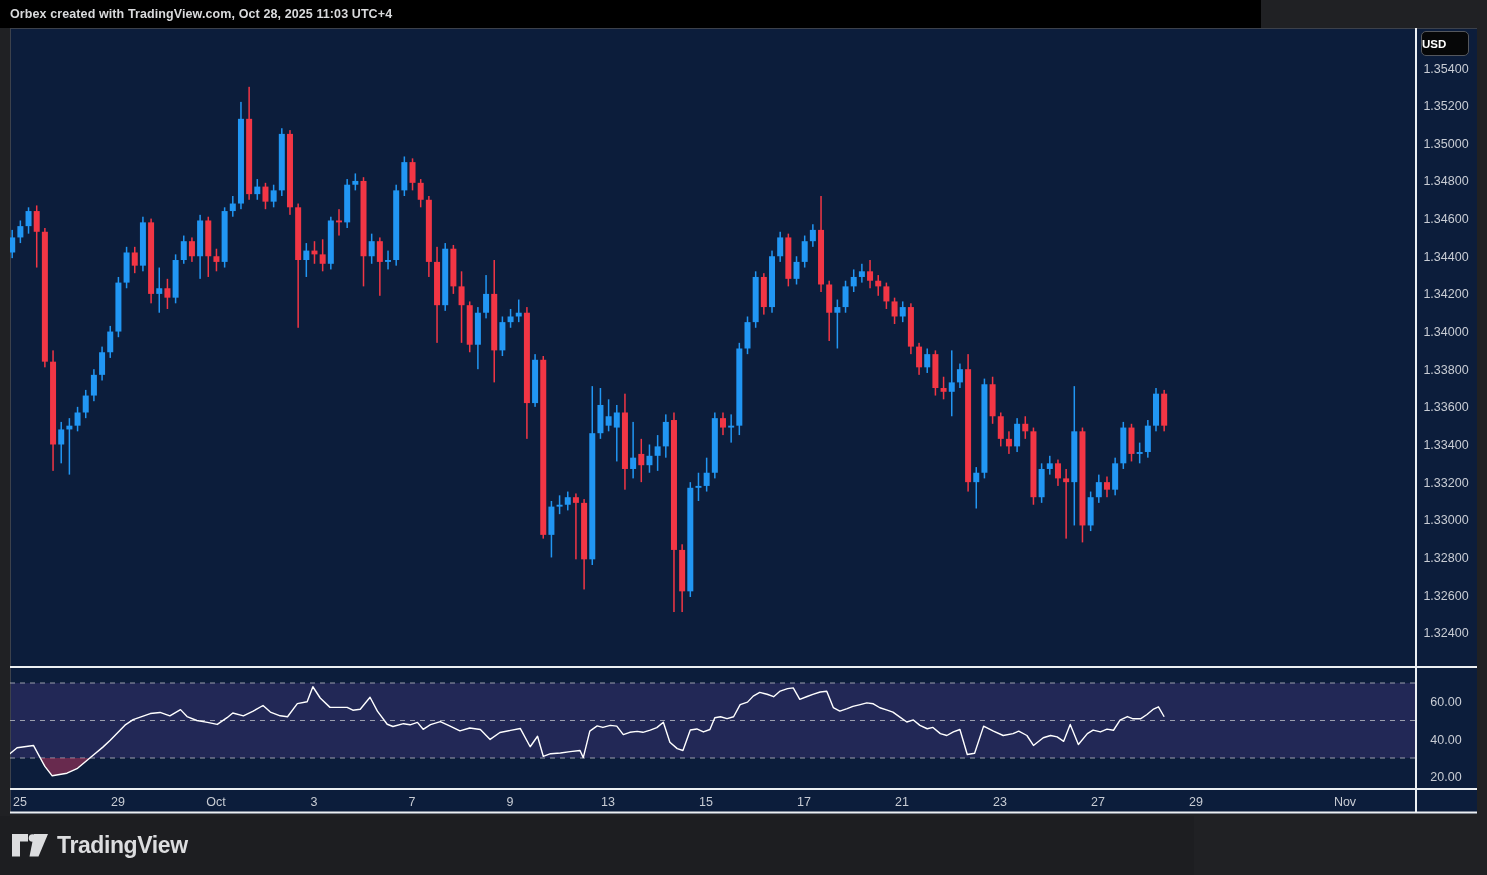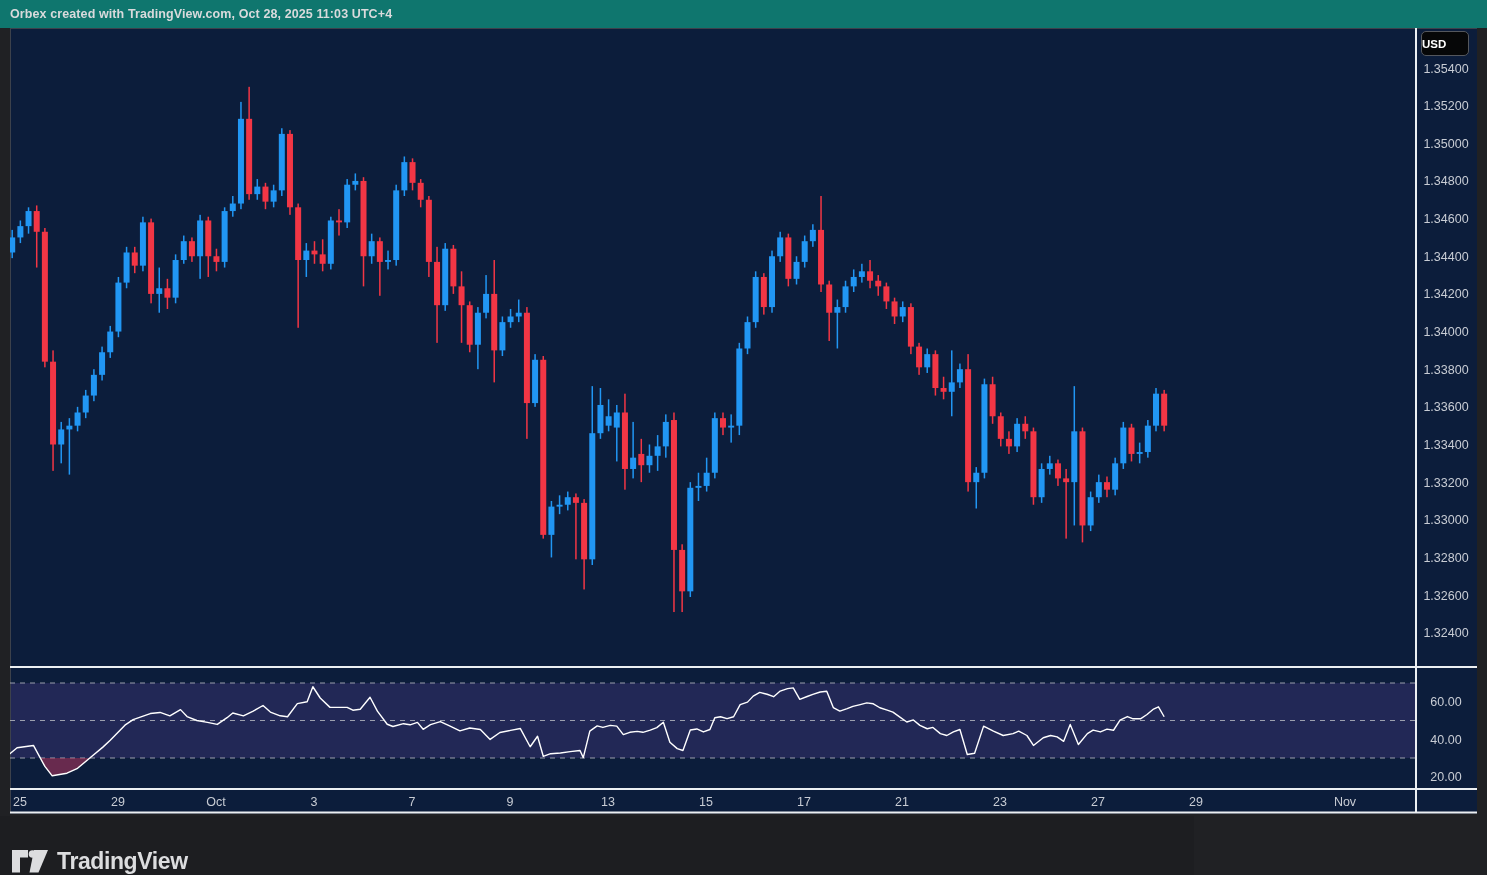--- a/index.html
+++ b/index.html
@@ -2,36 +2,36 @@
 <html><head>
 <meta charset="utf-8">
 <style>
   html,body{margin:0;padding:0;}
   body{
     width:1487px;height:875px;position:relative;overflow:hidden;
     background:#202124;
     font-family:"Liberation Sans", sans-serif;
   }
   .top-bar{
-    position:absolute;left:0;top:0;width:1487px;height:28px;
-    background:#0f766e;display:flex;align-items:center;
+    position:absolute;left:0;top:0;width:1261px;height:28px;
+    background:#000000;display:flex;align-items:center;
   }
   .top-bar .title{
     margin-left:10px;font-size:12.5px;font-weight:700;color:#d9dadc;letter-spacing:.1px;
   }
   #chart{position:absolute;left:0;top:0;}
   .usd-button{
     position:absolute;left:1421px;top:31px;width:48px;height:25px;
     background:#060708;border:1.5px solid#54575d;border-radius:5px;
     display:flex;align-items:center;
     color:#ffffff;font-size:11.5px;font-weight:700;cursor:pointer;box-sizing:border-box;
   }
   .bottom-bar{
     position:absolute;left:0;top:816px;width:1194px;height:59px;
-    background:#1d1e21;display:flex;align-items:flex-end;
+    background:#1d1e21;display:flex;align-items:center;
   }
   .tv-logo{display:flex;align-items:center;margin-left:12px;cursor:pointer;text-decoration:none;}
   .tv-logo svg{display:block;margin-right:9px;}
   .tv-logo .brand{
     color:#dcdddf;font-size:23px;font-weight:700;letter-spacing:-0.4px;
   }
 </style>
 </head>
 <body>
 

